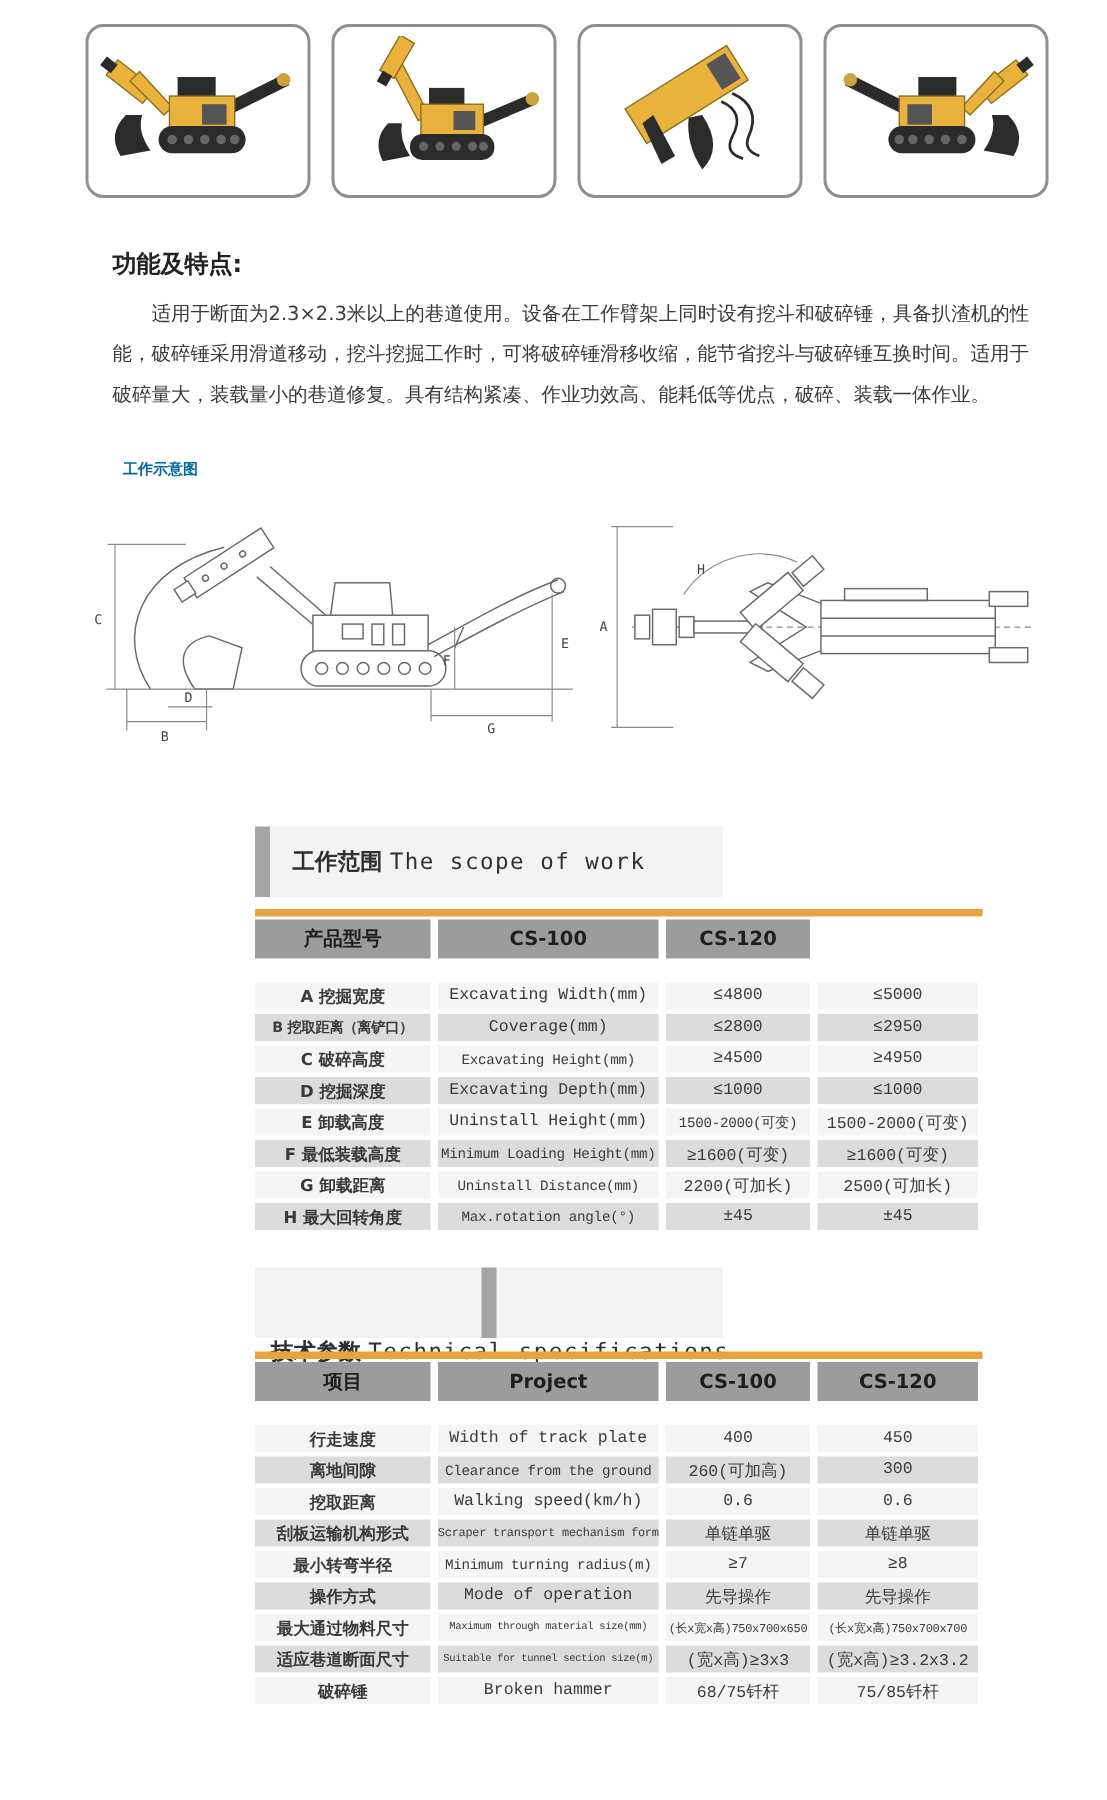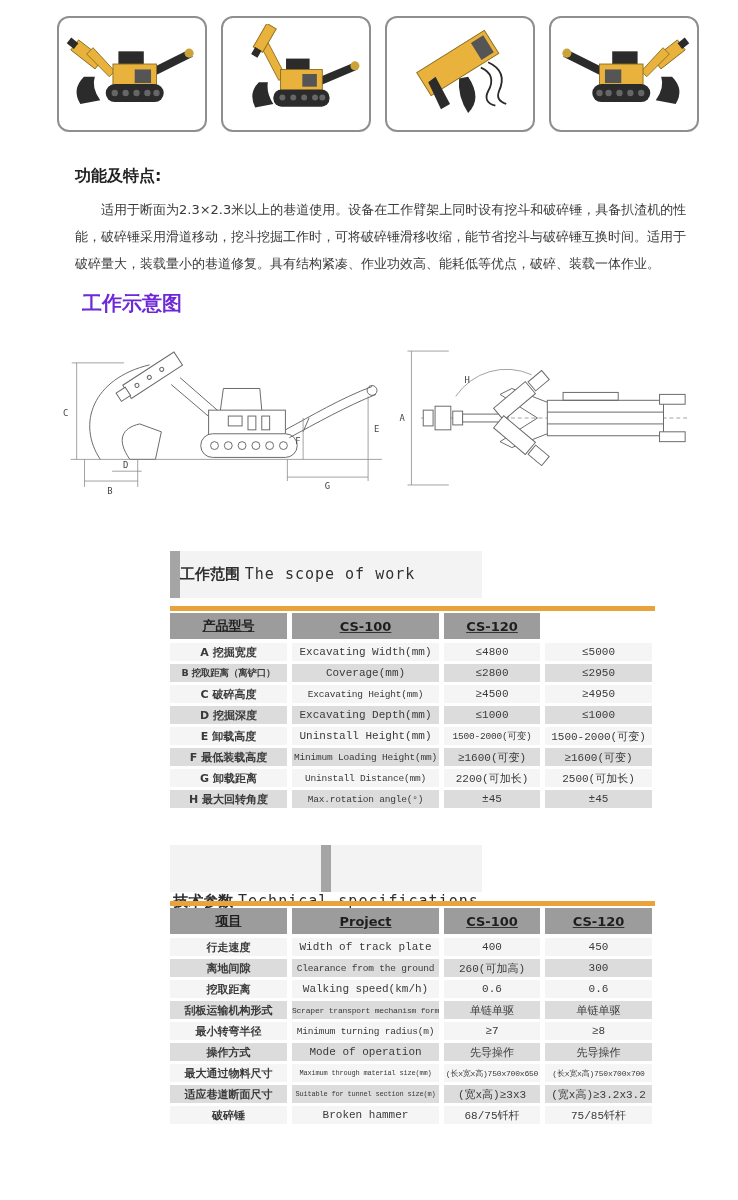--- a/index.html
+++ b/index.html
@@ -12,44 +12,44 @@
          display:flex;align-items:center;justify-content:center;overflow:hidden;}
   .thumb svg{width:136px;height:100px;}
   .mirror svg{transform:scaleX(-1);}
 
   
   .features-title{position:absolute;left:75px;top:166px;font-size:16px;font-weight:bold;color:#222;}
   .features-body{position:absolute;left:75px;top:196px;width:618px;font-size:13px;line-height:27px;
                  text-indent:2em;color:#3a3a3a;}
 
   
-  .diagram-title{position:absolute;left:82px;top:290px;font-size:20px;font-weight:bold;color:#6d28d9;}
+  .diagram-title{position:absolute;left:82px;top:306px;font-size:10px;font-weight:bold;color:#0369a1;}
   .diagram-wrap{position:absolute;left:55px;top:332px;width:640px;height:175px;}
   .diagram-wrap svg{width:100%;height:100%;}
   .diag-line{stroke:#6a6a6a;stroke-width:1;fill:none;}
   .diag-dim{stroke:#8a8a8a;stroke-width:0.8;fill:none;}
   .diag-fill{fill:#fff;stroke:#6a6a6a;stroke-width:1;}
   .diag-text{font-size:9px;fill:#444;font-family:"DejaVu Sans Mono",monospace;}
 
   
   .banner{position:absolute;left:170px;height:47px;width:312px;background:#f3f3f3;display:flex;align-items:center;}
   .banner .bar{width:10px;height:100%;background:#a5a5a5;flex:none;}
-  .banner .txt{font-size:15px;color:#2f2f2f;white-space:nowrap;}
+  .banner .txt{padding-left:15px;font-size:15px;color:#2f2f2f;white-space:nowrap;}
   .banner .zh{font-weight:bold;}
   .banner .en{font-family:"DejaVu Sans Mono",monospace;letter-spacing:1px;}
   #banner-scope{top:551px;}
   #banner-specs{top:845px;flex-direction:column;}
 
   
   .spec-table{position:absolute;left:170px;width:485px;}
   #table-scope{top:606px;}
   #table-specs{top:901px;}
   .accent-bar{height:5px;background:#E8A33D;margin-bottom:2px;}
   .thead,.tbody{display:grid;grid-template-columns:117px 147px 96px 107px;column-gap:5px;}
-  .thead{margin-bottom:4px;text-decoration:underline;}
+  .thead{margin-bottom:16px;}
   .tbody{row-gap:3px;grid-auto-rows:18px;}
   .hcell{background:#9c9c9c;height:26px;display:flex;align-items:center;justify-content:center;
          font-weight:bold;font-size:13px;color:#1e1e1e;}
   .tcell{display:flex;align-items:center;justify-content:center;font-size:11px;color:#3a3a3a;
          white-space:nowrap;overflow:visible;}
   .tcell.c1,.tcell.c2,.tcell.c3{font-family:Liberation Mono, monospace;}
   .tcell.c0{font-size:11px;font-weight:bold;}
   .r-light{background:#f5f5f5;}
   .r-dark{background:#dcdcdc;}
   .s-m{font-size:9.5px !important;letter-spacing:-0.2px;}

